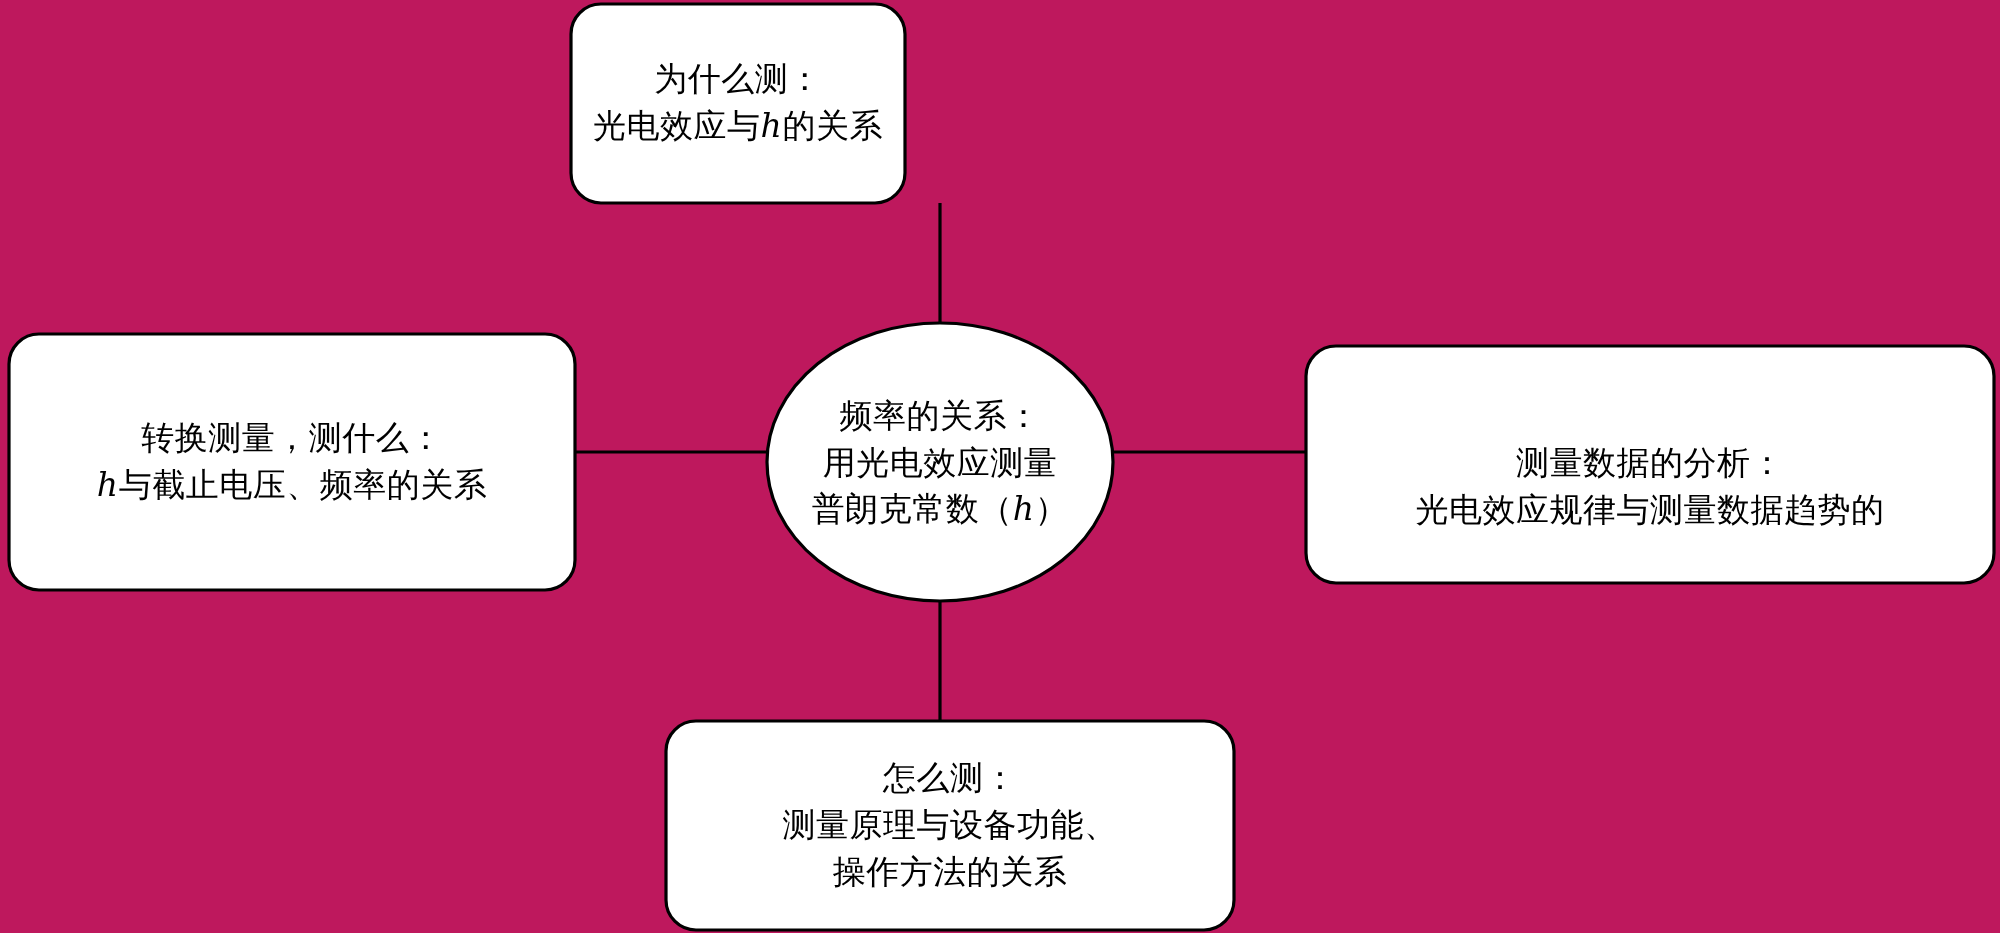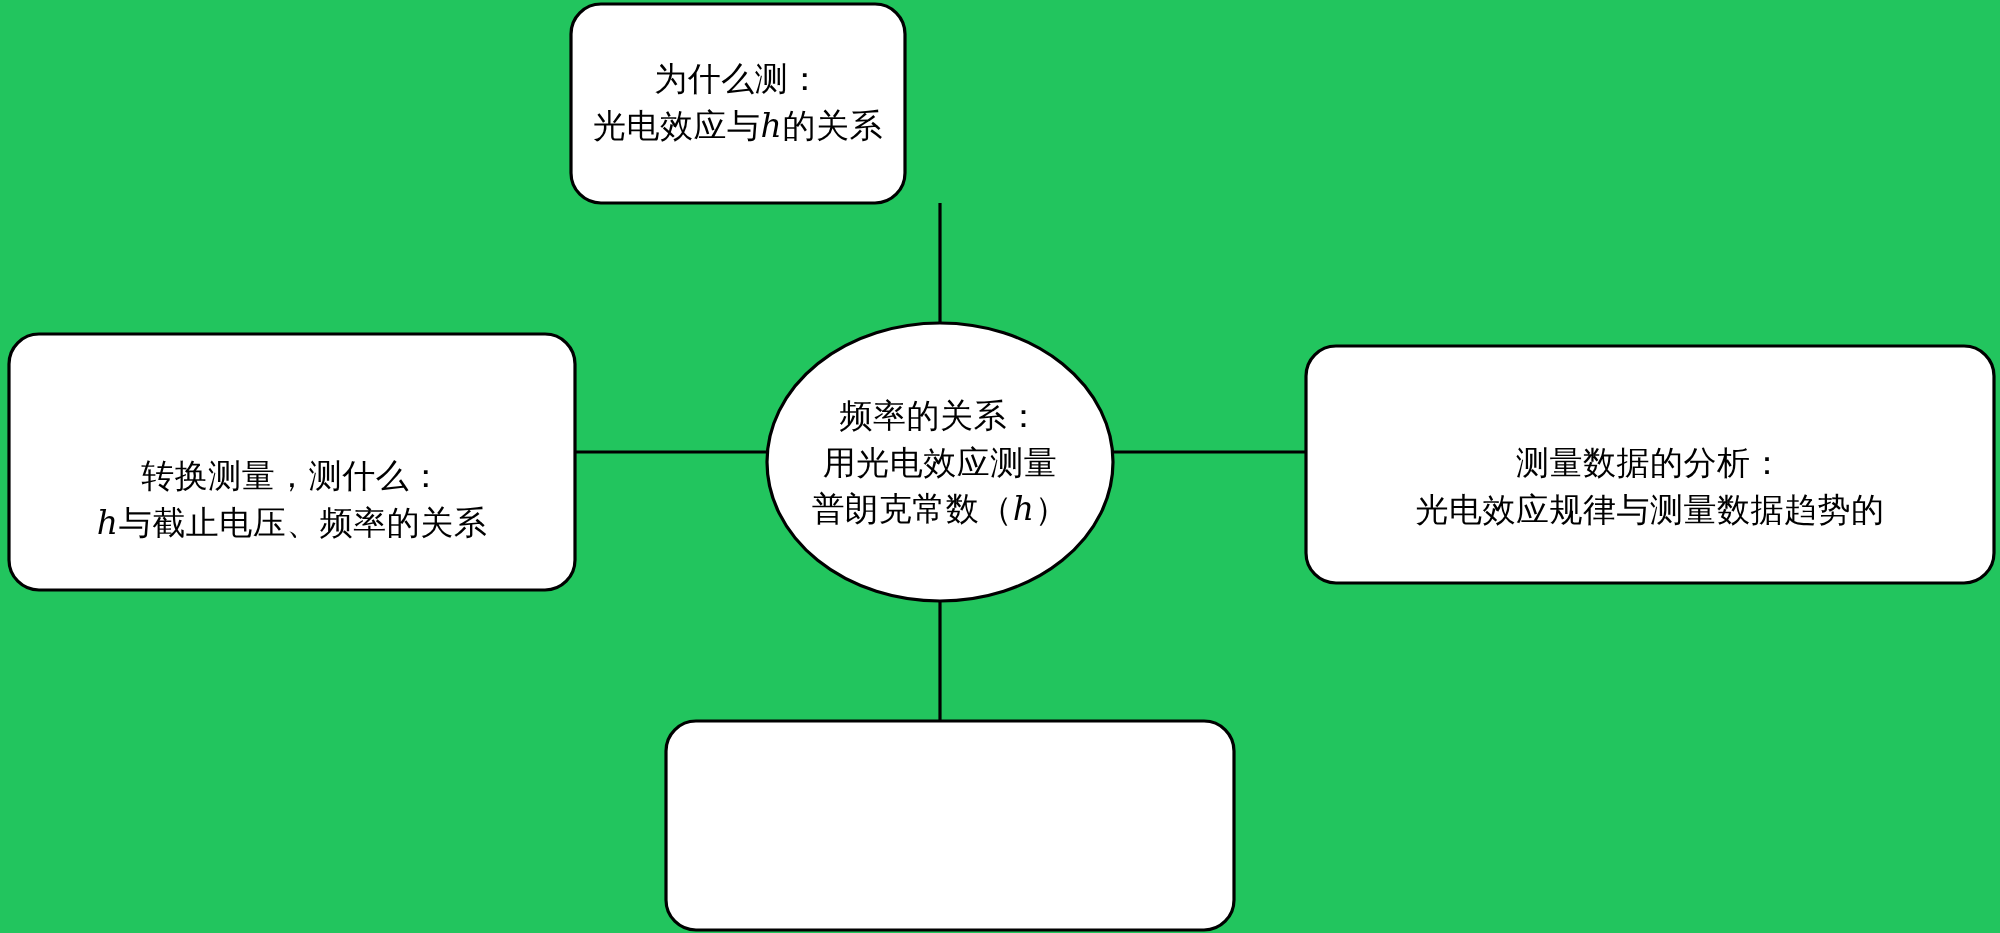--- a/index.html
+++ b/index.html
@@ -11,21 +11,21 @@
   body {
     width: 2000px;
     height: 933px;
     overflow: hidden;
     font-family: "DejaVu Serif", "Liberation Serif", serif;
   }
   #diagram-root {
     position: relative;
     width: 2000px;
     height: 933px;
-    background: #22c55e;
+    background: #be185d;
   }
   svg.diagram-canvas {
     position: absolute;
     top: 0;
     left: 0;
     width: 2000px;
     height: 933px;
     display: block;
   }
   .node-shape {
@@ -56,21 +56,21 @@
   .node-text .tline {
     display: block;
   }
   .var-italic {
     font-style: italic;
     font-family: "DejaVu Serif", "Liberation Serif", serif;
   }
   
   #node-top-text    { left: 570px;  top: 3px;    width: 336px; height: 200px; }
   #node-center-text { left: 765px;  top: 323px;  width: 350px; height: 280px; }
-  #node-left-text   { left: 8px;    top: 333px;  width: 568px; height: 258px; margin-top: 38px; }
+  #node-left-text   { left: 8px;    top: 333px;  width: 568px; height: 258px; }
   #node-right-text  { left: 1305px; top: 345px;  width: 690px; height: 239px; margin-top: 22px; }
   #node-bottom-text { left: 665px;  top: 720px;  width: 570px; height: 211px; }
 </style>
 </head>
 <body>
 
 <div id="diagram-root">
 
   <svg class="diagram-canvas" viewBox="0 0 2000 933" xmlns="http://www.w3.org/2000/svg">
 
@@ -104,14 +104,19 @@
   <div class="node-text" id="node-left-text">
     <span class="tline">转换测量，测什么：</span>
     <span class="tline"><span class="var-italic">h</span><span>与截止电压、频率的关系</span></span>
   </div>
 
   <div class="node-text" id="node-right-text">
     <span class="tline">测量数据的分析：</span>
     <span class="tline">光电效应规律与测量数据趋势的</span>
   </div>
 
+  <div class="node-text" id="node-bottom-text">
+    <span class="tline">怎么测：</span>
+    <span class="tline">测量原理与设备功能、</span>
+    <span class="tline">操作方法的关系</span>
+  </div>
 
 </div>
 
 </body></html>

